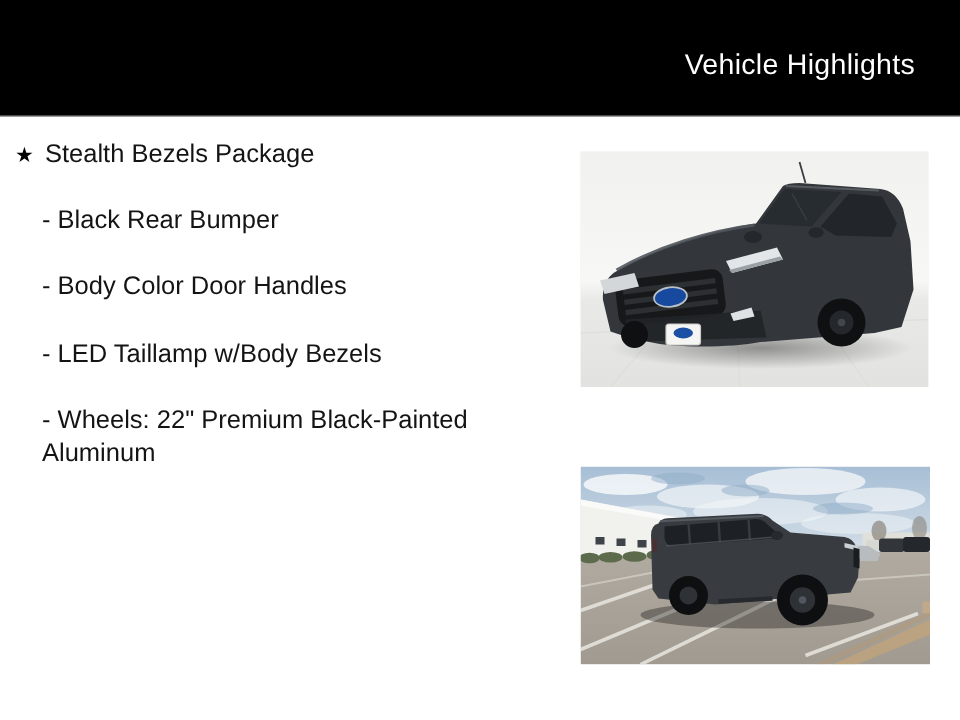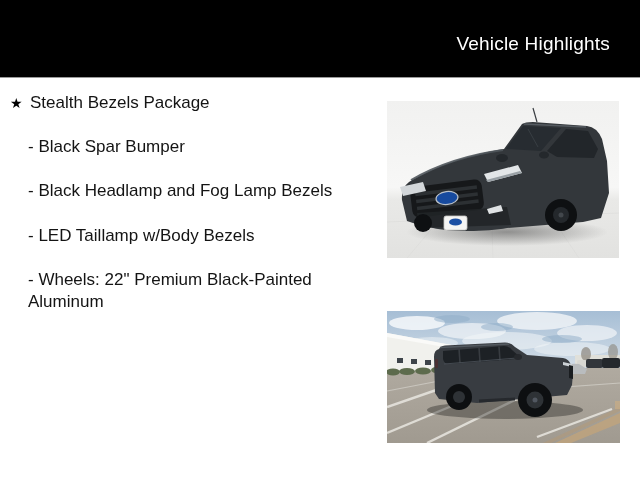--- a/index.html
+++ b/index.html
@@ -49,22 +49,22 @@
 
   <header class="topbar">
     <span class="title">Vehicle Highlights</span>
   </header>
 
   <div class="pkg-row">
     <span class="star">★</span><span>Stealth Bezels Package</span>
   </div>
 
   <div class="items">
-    <div class="item">- Black Spar Bumper</div>
-    <div class="item">- Black Headlamp and Fog Lamp Bezels</div>
+    <div class="item">- Black Rear Bumper</div>
+    <div class="item">- Body Color Door Handles</div>
     <div class="item">- LED Taillamp w/Body Bezels</div>
     <div class="item">- Wheels: 22" Premium Black-Painted Aluminum</div>
   </div>
 
   <figure class="photo photo-1" style="margin:0">
     <svg viewBox="0 0 232 157" preserveAspectRatio="none">
       <defs>
         <linearGradient id="p1bg" x1="0" y1="0" x2="0" y2="1">
           <stop offset="0" stop-color="#f1f1f0"></stop>
           <stop offset="0.55" stop-color="#f7f7f6"></stop>

